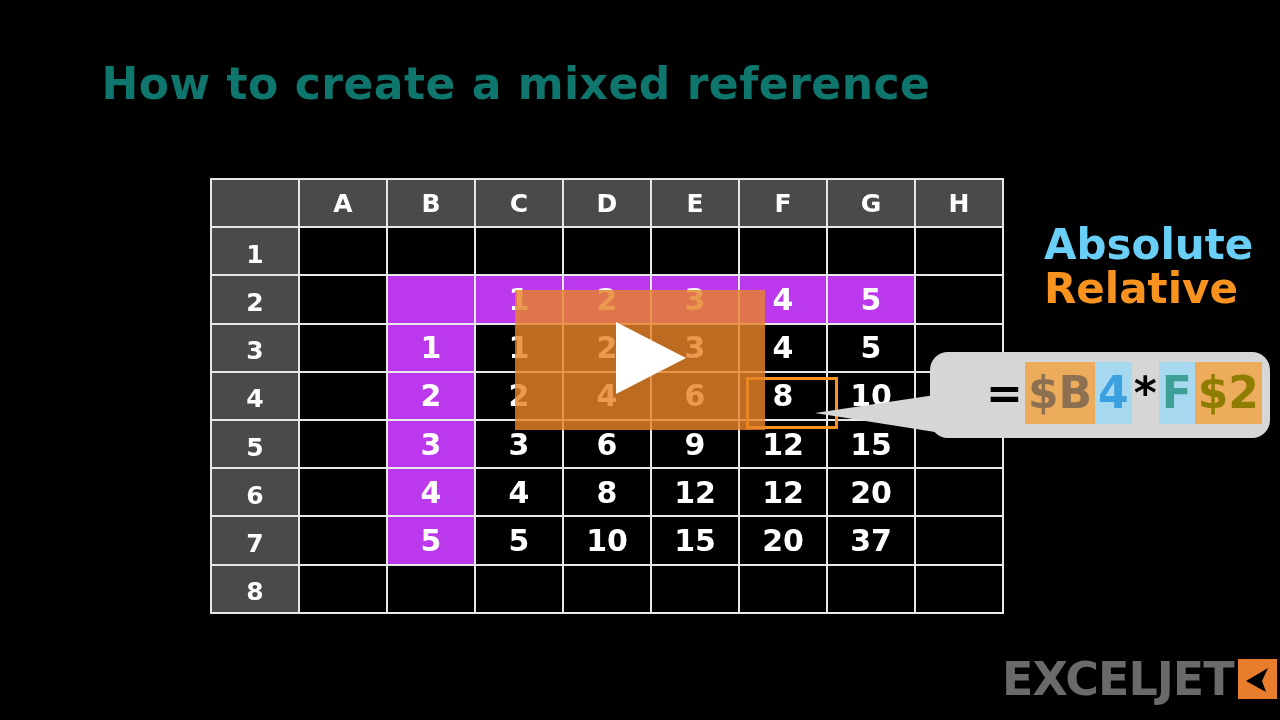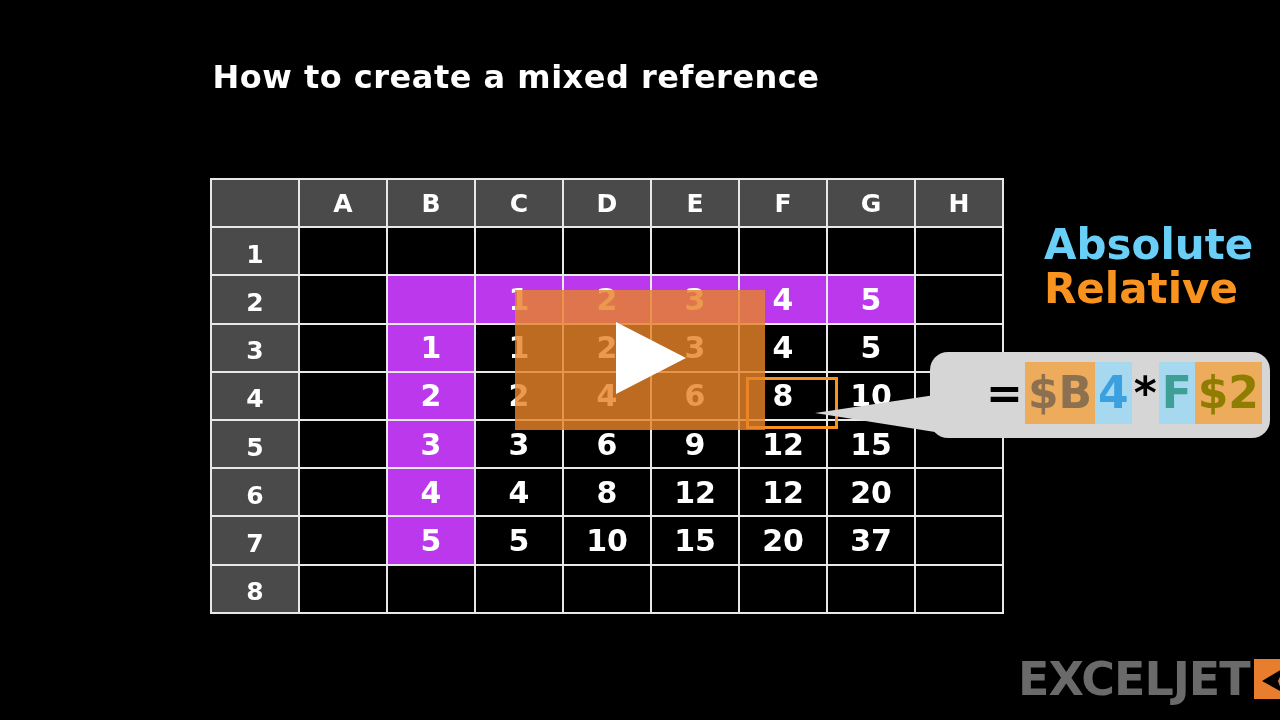--- a/index.html
+++ b/index.html
@@ -1,17 +1,17 @@
 <!DOCTYPE html>
 <html><head>
 <meta charset="utf-8">
 <style>
   html, body { margin:0; padding:0; background:#000; }
   body { width:1280px; height:720px; position:relative; overflow:hidden; font-family:"DejaVu Sans", sans-serif; }
-  .title { position:absolute; left:0; top:58px; width:1032px; text-align:center; color:#ffffff; font-size:32px; font-weight:bold; letter-spacing:0.5px; }
+  .title { position:absolute; left:0; top:58px; width:1032px; text-align:center; color:#0f766e; font-size:44px; font-weight:bold; letter-spacing:0.5px; }
   .grid { position:absolute; left:210px; top:178px; border-collapse:collapse; }
   .grid td { width:88px; height:48.2px; border:2px solid #e8e8e8; text-align:center; vertical-align:middle; color:#fff; font-size:30px; font-weight:bold; padding:0; box-sizing:border-box; }
   .grid td.hdr { background:#4a4a4a; font-size:25px; }
   .grid td.rowhdr { background:#4a4a4a; font-size:25px; padding-top:6px; }
   .grid td.purple { background:#bb38ec; }
   .grid td.blank { background:#000; }
   .legend { position:absolute; left:1044px; font-size:42px; font-weight:bold; }
   .legend.rel { top:220px; color:#69cff7; }
   .legend.abs { top:264px; color:#f7931e; }
   .overlay { position:absolute; left:515px; top:290px; width:250px; height:140px; background:rgba(230,130,40,0.82); }
@@ -21,21 +21,21 @@
   .tail { position:absolute; left:815px; top:390px; width:0; height:0; }
   .formula { position:absolute; left:986px; top:362px; height:62px; display:flex; align-items:center; font-size:44px; font-weight:bold; }
   .formula span { display:inline-block; height:62px; line-height:62px; }
   .f-eq { color:#000; padding-right:2px; }
   .f-abs1 { background:#ecac5c; color:#8c7050; padding:0 3px; }
   .f-rel1 { background:#a6d8f0; color:#3ba0e0; padding:0 3px; }
   .f-star { color:#000; padding:0 2px; }
   .f-rel2 { background:#a6d8f0; color:#3d9f95; padding:0 3px; }
   .f-abs2 { background:#ecac5c; color:#8e7d00; padding:0 3px; }
   .logo { position:absolute; left:1002px; top:652px; display:flex; align-items:center; }
-  .logo-text { color:#6a6a6a; font-size:46px; font-weight:bold; letter-spacing:-1px;margin-left:16px; }
+  .logo-text { color:#6a6a6a; font-size:46px; font-weight:bold; letter-spacing:-1px; }
   .logo-box { width:39px; height:40px; background:#e97d2e; margin-left:4px; position:relative; }
 </style>
 </head>
 <body>
 
 <div class="title">How to create a mixed reference</div>
 
 <table class="grid">
   <tbody>
       <tr>

